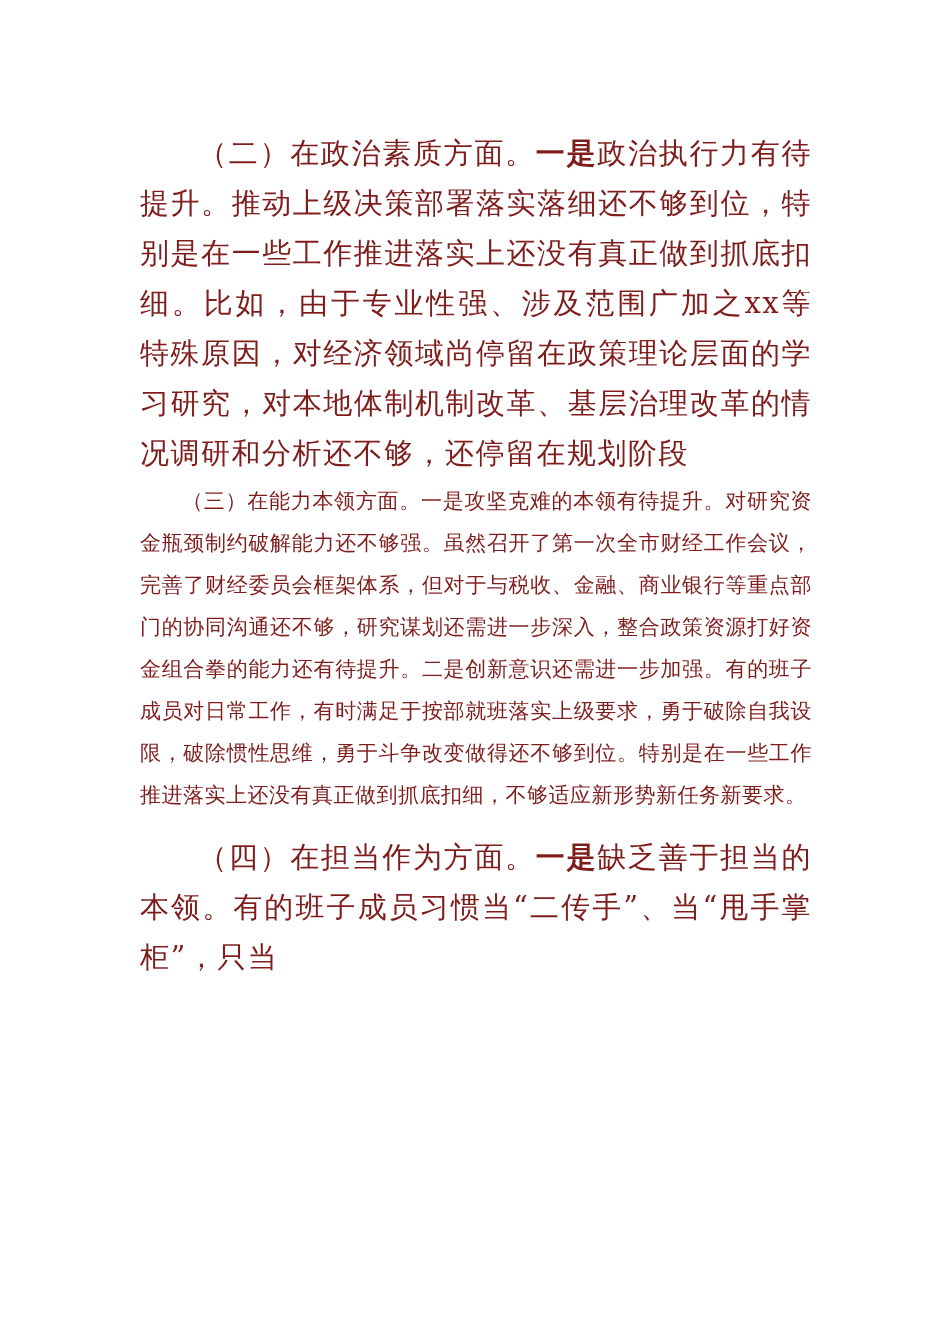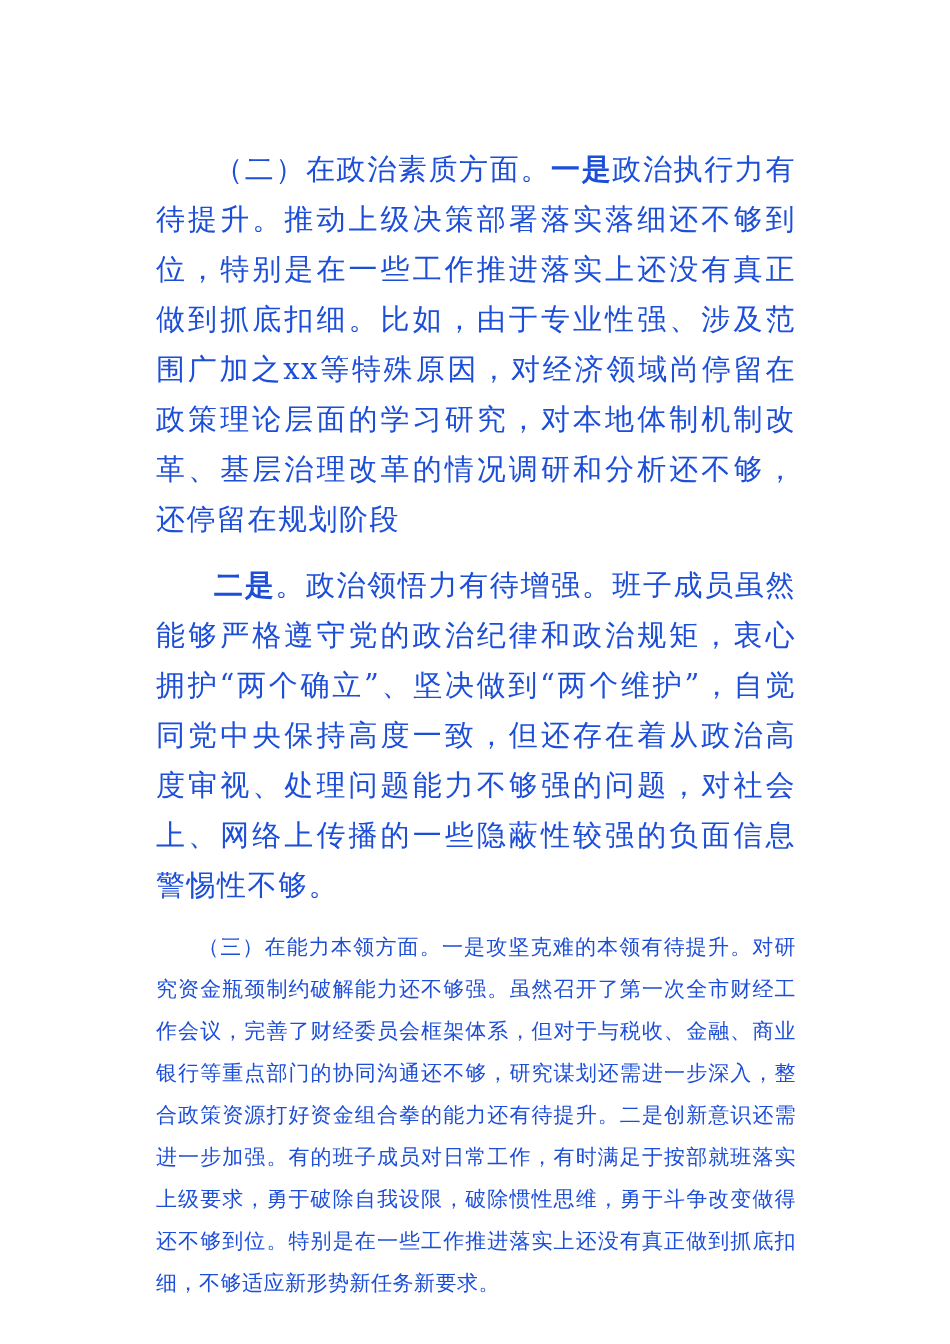--- a/index.html
+++ b/index.html
@@ -12,25 +12,25 @@
     width: 950px;
     height: 1344px;
     box-sizing: border-box;
     background: #ffffff;
     padding: 128px 138px 0 140px;
     overflow: hidden;
     font-family: "DejaVu Serif", "Liberation Serif", serif;
     color: #000000;
   }
   .para {
-    margin: 16px;
+    margin: 0;
     text-align: justify;
     text-justify: inter-ideograph;
     text-indent: 2em;
-    color: #1d4ed8;
+    color: #7f1d1d;
   }
   .para-large {
     font-size: 29px;
     line-height: 50px;
     letter-spacing: 1.5px;
   }
   .para-small {
     font-size: 21px;
     line-height: 42px;
     letter-spacing: 0.5px;
@@ -43,18 +43,18 @@
     font-weight: bold;
   }
 </style>
 </head>
 <body>
 
 <div class="page">
 
   <p class="para para-large"><span>（二）在政治素质方面。</span><span class="run-bold">一是</span><span>政治执行力有待提升。推动上级决策部署落实落细还不够到位，特别是在一些工作推进落实上还没有真正做到抓底扣细。比如，由于专业性强、涉及范围广加之xx等特殊原因，对经济领域尚停留在政策理论层面的学习研究，对本地体制机制改革、基层治理改革的情况调研和分析还不够，还停留在规划阶段</span></p>
 
-  <p class="para para-large"><span class="run-bold">二是</span><span>。政治领悟力有待增强。班子成员虽然能够严格遵守党的政治纪律和政治规矩，衷心拥护“两个确立”、坚决做到“两个维护”，自觉同党中央保持高度一致，但还存在着从政治高度审视、处理问题能力不够强的问题，对社会上、网络上传播的一些隐蔽性较强的负面信息警惕性不够。</span></p>
 
   <p class="para para-small"><span>（三）在能力本领方面。一是攻坚克难的本领有待提升。对研究资金瓶颈制约破解能力还不够强。虽然召开了第一次全市财经工作会议，完善了财经委员会框架体系，但对于与税收、金融、商业银行等重点部门的协同沟通还不够，研究谋划还需进一步深入，整合政策资源打好资金组合拳的能力还有待提升。二是创新意识还需进一步加强。有的班子成员对日常工作，有时满足于按部就班落实上级要求，勇于破除自我设限，破除惯性思维，勇于斗争改变做得还不够到位。特别是在一些工作推进落实上还没有真正做到抓底扣细，不够适应新形势新任务新要求。</span></p>
 
+  <p class="para para-large para-last"><span>（四）在担当作为方面。</span><span class="run-bold">一是</span><span>缺乏善于担当的本领。有的班子成员习惯当“二传手”、当“甩手掌柜”，只当</span></p>
 
 </div>
 
 </body></html>

